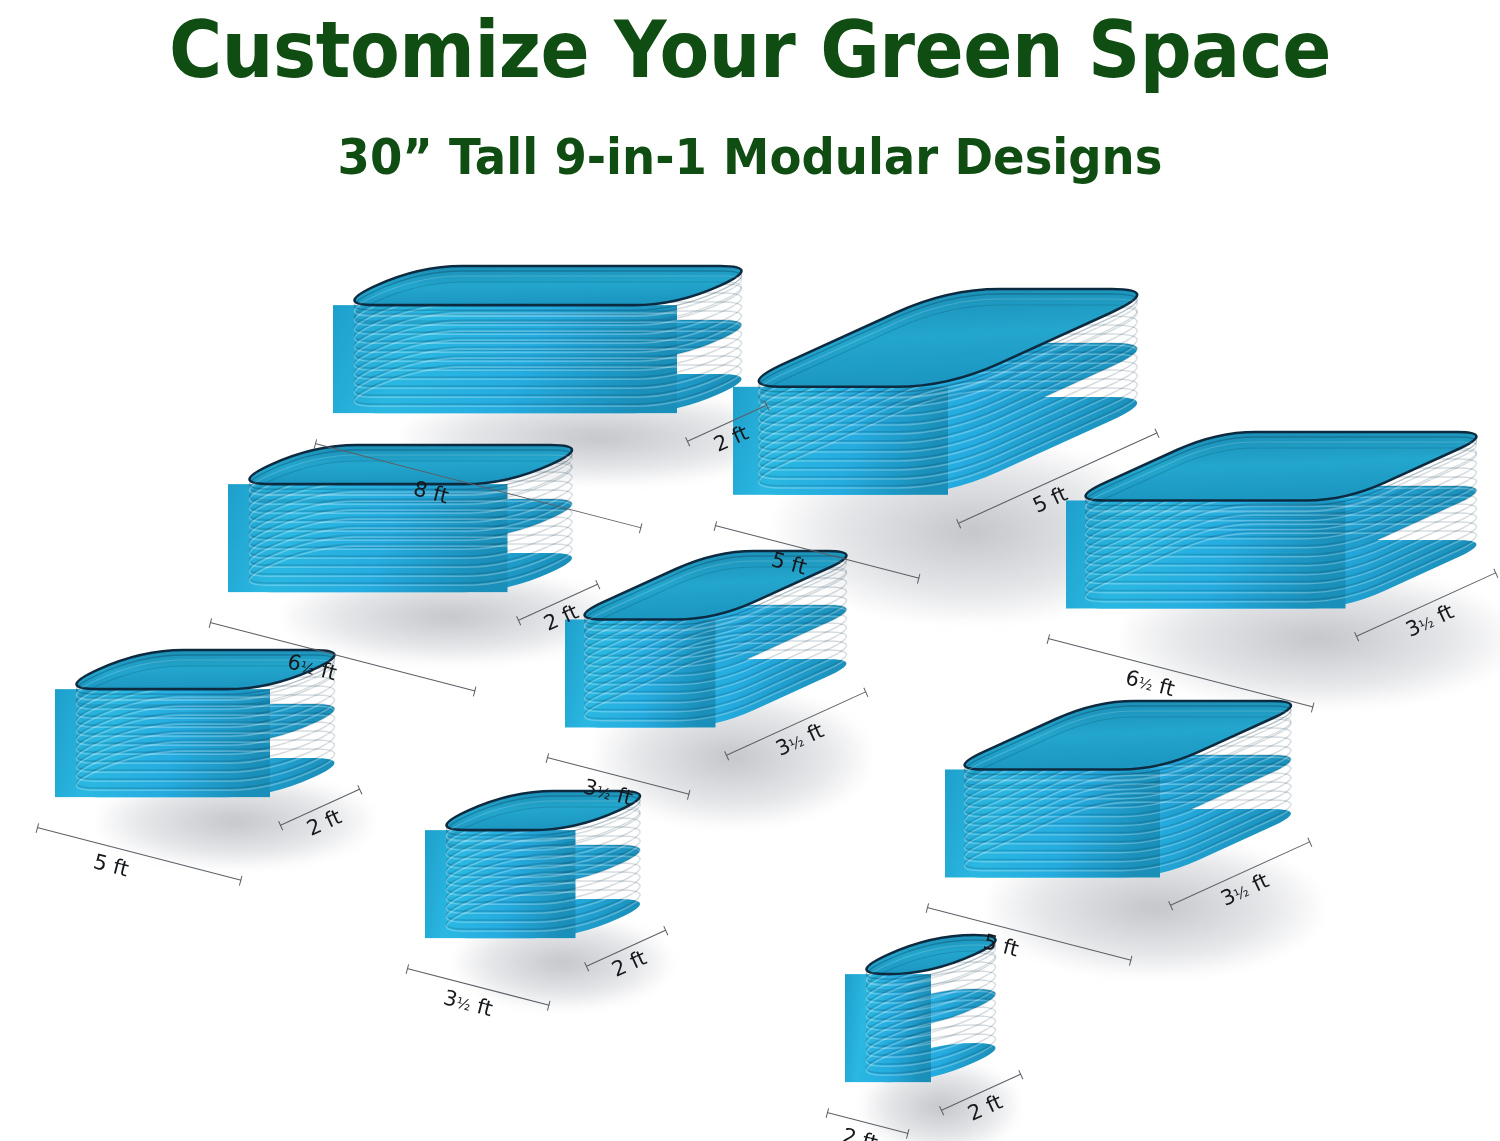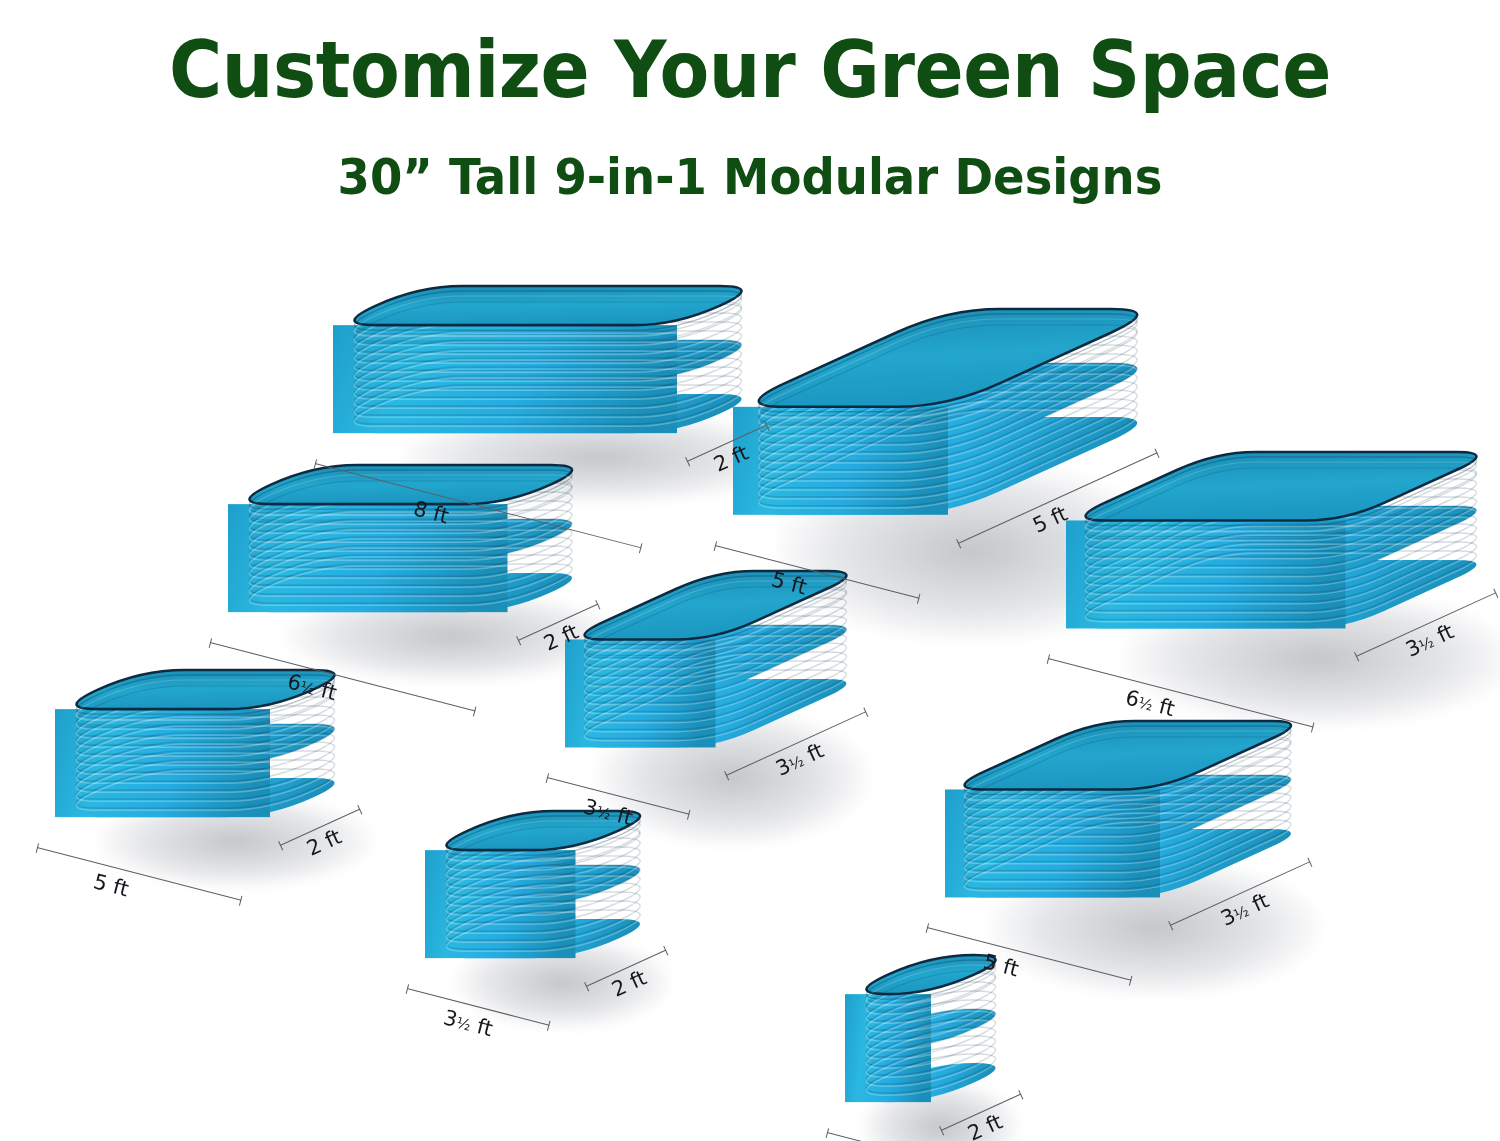--- a/index.html
+++ b/index.html
@@ -3,21 +3,21 @@
 <meta charset="utf-8">
 <style>
   html,body{margin:0;padding:0;}
   body{
     width:1500px;height:1141px;
     background:#ffffff;
     font-family:"Liberation Sans", sans-serif;
     overflow:hidden;
     position:relative;
   }
-  #stage{position:relative;width:1500px;height:889px;margin-top:20px;}
+  #stage{position:relative;width:1500px;height:889px;}
 
   
   .title{
     position:absolute;left:0;top:4px;width:1500px;
     text-align:center;
     font-size:78px;line-height:92px;
     font-weight:bold;
     letter-spacing:-0.5px;
     color:#0f4d12;
     font-family:"DejaVu Sans", sans-serif;

